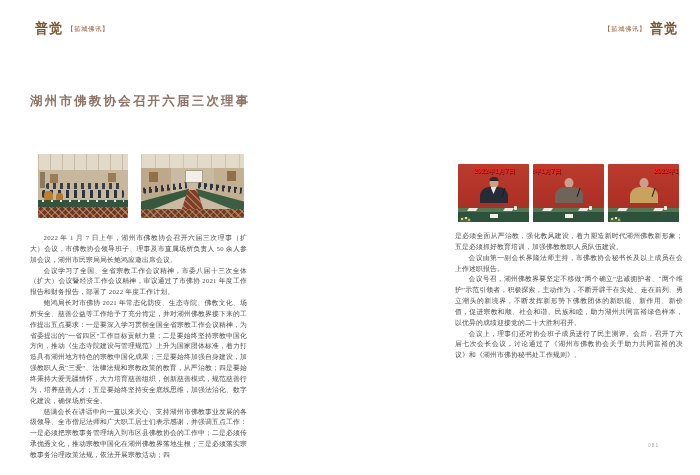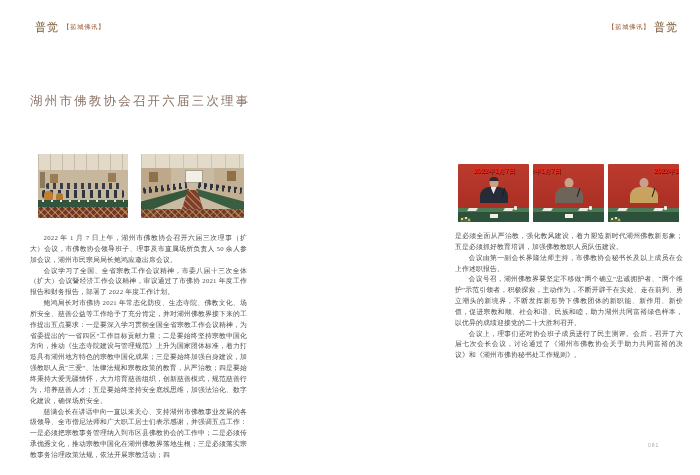--- a/index.html
+++ b/index.html
@@ -2,27 +2,27 @@
 <html><head>
 <meta charset="utf-8">
 <style>
   html,body{margin:0;padding:0;width:700px;height:475px;overflow:hidden;background:#ffffff;
     font-family:"Liberation Serif","DejaVu Serif",serif;}
 
   
   .hdr{position:absolute;top:20px;display:flex;align-items:center;gap:4px;}
   .hdr-left{left:35px;}
   .hdr-right{right:22px;flex-direction:row;}
-  .logo{font-size:11px;font-weight:normal;color:#7b5a36;letter-spacing:1px;
+  .logo{font-size:13px;font-weight:bold;color:#7b5a36;letter-spacing:1px;
     font-family:"Liberation Serif",serif;transform:scaleY(1.05);}
   .tagline{font-size:6.5px;color:#9c5c33;letter-spacing:0.5px;}
 
   
   .title{position:absolute;left:30px;top:92px;width:230px;font-size:12.5px;line-height:19px;
-    font-weight:normal;color:#8c7467;letter-spacing:2.2px;}
+    font-weight:bold;color:#8c7467;letter-spacing:2.2px;}
   .photos-left{position:absolute;left:38px;top:154px;display:flex;gap:13px;}
   .photo{position:relative;overflow:hidden;border-radius:1px;}
   .photoA{width:90px;height:64px;background:#c7b79d;}
   .photoB{width:103px;height:64px;background:#c9bba2;}
 
   
   .pa-ceiling{position:absolute;left:0;top:0;right:0;height:16px;background:#e2d9c8;
     background-image:repeating-linear-gradient(90deg,rgba(120,100,70,.25) 0 1px,transparent 1px 12px);}
   .pa-painting{position:absolute;background:#9a7c55;width:8px;height:9px;}
   .pa-door{position:absolute;left:2px;top:18px;width:5px;height:16px;background:#8a7a5f;}

